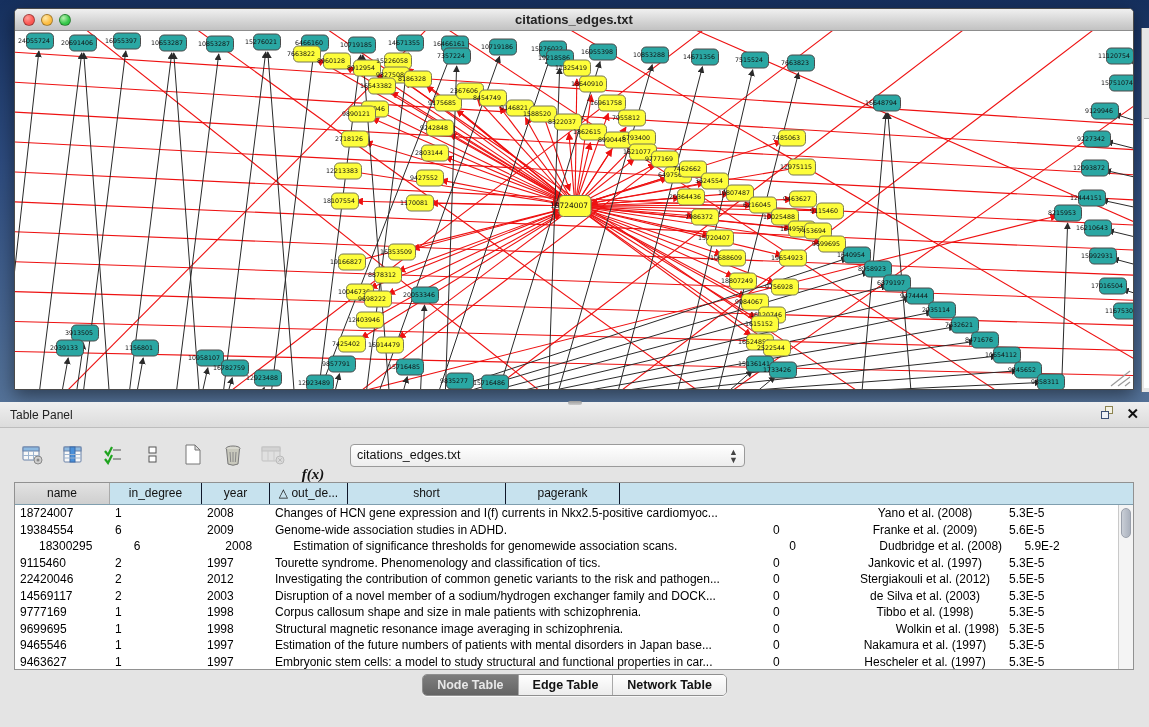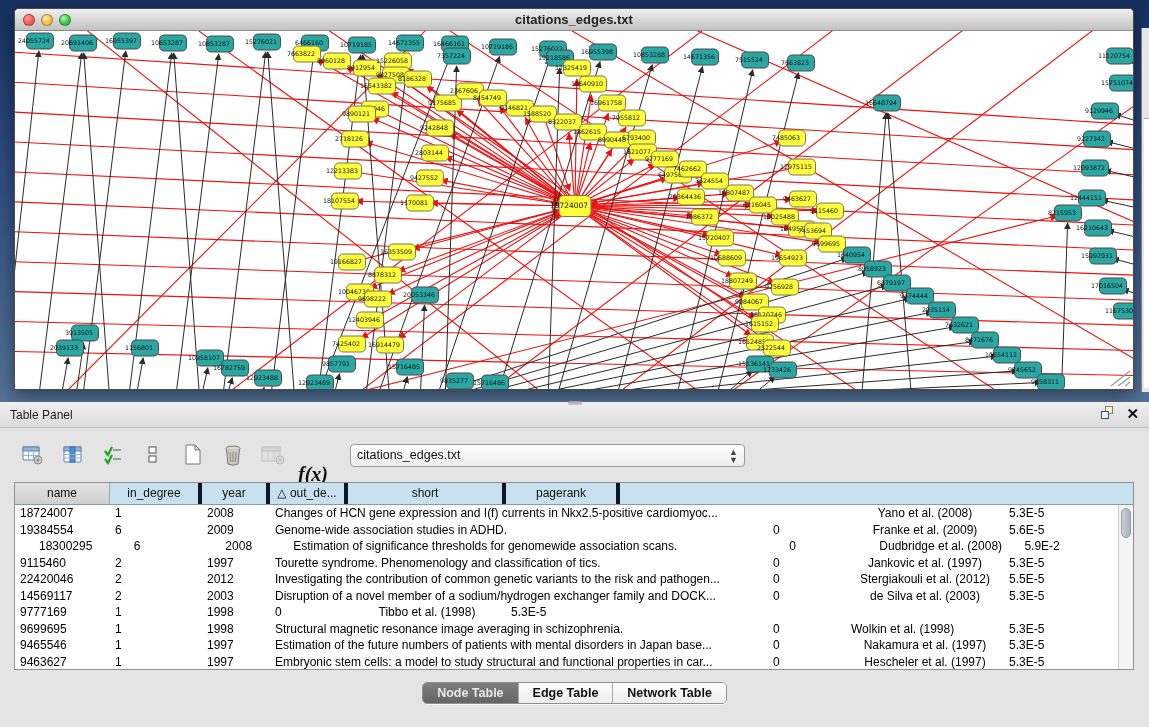--- a/index.html
+++ b/index.html
@@ -43,43 +43,43 @@
   .float-ic { width:15px; height:15px; position:relative; cursor:pointer; }
   .float-ic .sq1 { position:absolute; left:4px; top:0; width:8px; height:8px; border:1px solid #8c8350; background:#f4f2e4; }
   .float-ic .sq2 { position:absolute; left:0; top:5px; width:8px; height:8px; border:1px solid #3b4f74; background:#eef1f6; }
   .close-ic { font-size:15px; font-weight:bold; color:#111; line-height:15px; cursor:pointer; }
   .grip { position:absolute; left:568px; top:-1px; width:14px; height:4px;
     background:linear-gradient(#999,#ccc); border-radius:2px; }
 
   .toolbar { position:relative; height:54px; display:flex; align-items:center; padding-left:20px; gap:14px; }
   .tbtn { width:26px; height:26px; display:flex; align-items:center; justify-content:center; cursor:pointer; }
   .fx { font-family:"Liberation Serif", serif; font-style:italic; font-weight:bold;
-    font-size:20px; color:#111;margin-top:39px; }
+    font-size:15px; color:#111;margin-top:39px; }
   .dropdown { margin-left:10px; width:395px; height:23px; border:1px solid #9a9a9a; border-radius:4px;
     background:linear-gradient(#ffffff,#ededed); display:flex; align-items:center;
     padding:0 6px; font-size:12.5px; color:#111; position:relative; cursor:pointer; }
   .dropdown .arrows { position:absolute; right:6px; top:3px; font-size:9px; color:#444; line-height:8px; text-align:center; }
 
   .tablebox { position:absolute; left:14px; top:80px; width:1120px; height:188px;
     border:1px solid #919191; background:#fff; display:flex; flex-direction:column; }
   .thead { display:flex; height:22px; border-bottom:1px solid #7f9eae; background:#c7e2ee; }
   .th { font-size:12px; color:#111; text-align:center; line-height:21px;
-    border-right:4px solid #0f172a; overflow:hidden; white-space:nowrap; cursor:pointer; }
+    border-right:1px solid #0f172a; overflow:hidden; white-space:nowrap; cursor:pointer; }
   .th.gray { background:linear-gradient(#e2e2e2,#cfcfcf); border-right:1px solid #aaa; }
   .tbody { position:relative; flex:1; overflow:hidden; }
   .trow { display:flex; height:16.5px; }
   .td { font-size:12px; color:#000; line-height:16.5px; padding:0 5px;
     overflow:hidden; white-space:nowrap; }
   .vscroll { position:absolute; right:0; top:22px; bottom:0; width:15px;
     background:#f4f4f4; border-left:1px solid #c9c9c9; }
   .vthumb { position:absolute; left:2px; top:3px; width:10px; height:30px;
     background:linear-gradient(90deg,#c9ced6,#aab1bd); border-radius:5px; border:1px solid #9aa0ab; }
 
   .tabbar { position:absolute; left:0; top:268px; width:1149px; height:30px;
-    display:flex; align-items:center; justify-content:center;margin-top:8px; }
+    display:flex; align-items:center; justify-content:center; }
   .segmented { display:flex; border:1px solid #8f8f8f; border-radius:5px; overflow:hidden;
     box-shadow:0 1px 0 rgba(255,255,255,.7); }
   .seg { padding:3px 14px; font-size:12.5px; font-weight:bold; background:linear-gradient(#ffffff,#ececec);
     color:#111; border-right:1px solid #a8a8a8; cursor:pointer; }
   .seg:last-child { border-right:none; }
   .seg.selected { background:linear-gradient(#7e7e7e,#646464); color:#e8e8e8; }
 
   
   .mini-table { fill:#f8f8f8; stroke:#6a82a8; stroke-width:1; }
 </style>
@@ -890,31 +890,32 @@
           <div class="td" style="width: 68px;">2003</div>
           <div class="td" style="width: 498px;">Disruption of a novel member of a sodium/hydrogen exchanger family and DOCK...</div>
           <div class="td" style="width: 78px;">0</div>
           <div class="td" style="width: 158px; text-align: center;">de Silva et al. (2003)</div>
           <div class="td" style="width: 114px;">5.3E-5</div>
         </div>
         <div class="trow">
           <div class="td" style="width: 95px;">9777169</div>
           <div class="td" style="width: 92px;">1</div>
           <div class="td" style="width: 68px;">1998</div>
+          <div class="td" style="width: 498px;">Corpus callosum shape and size in male patients with schizophrenia.</div>
           <div class="td" style="width: 78px;">0</div>
           <div class="td" style="width: 158px; text-align: center;">Tibbo et al. (1998)</div>
           <div class="td" style="width: 114px;">5.3E-5</div>
         </div>
         <div class="trow">
           <div class="td" style="width: 95px;">9699695</div>
           <div class="td" style="width: 92px;">1</div>
           <div class="td" style="width: 68px;">1998</div>
           <div class="td" style="width: 498px;">Structural magnetic resonance image averaging in schizophrenia.</div>
           <div class="td" style="width: 78px;">0</div>
-          <div class="td" style="width: 158px; text-align: left;">Wolkin et al. (1998)</div>
+          <div class="td" style="width: 158px; text-align: right;">Wolkin et al. (1998)</div>
           <div class="td" style="width: 114px;">5.3E-5</div>
         </div>
         <div class="trow">
           <div class="td" style="width: 95px;">9465546</div>
           <div class="td" style="width: 92px;">1</div>
           <div class="td" style="width: 68px;">1997</div>
           <div class="td" style="width: 498px;">Estimation of the future numbers of patients with mental disorders in Japan base...</div>
           <div class="td" style="width: 78px;">0</div>
           <div class="td" style="width: 158px; text-align: center;">Nakamura et al. (1997)</div>
           <div class="td" style="width: 114px;">5.3E-5</div>

